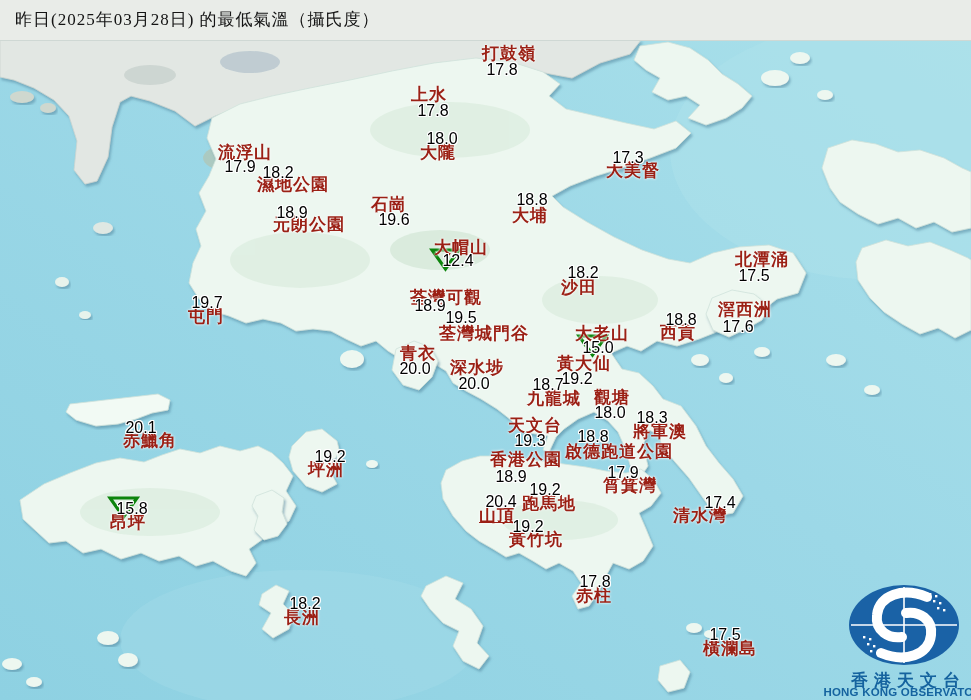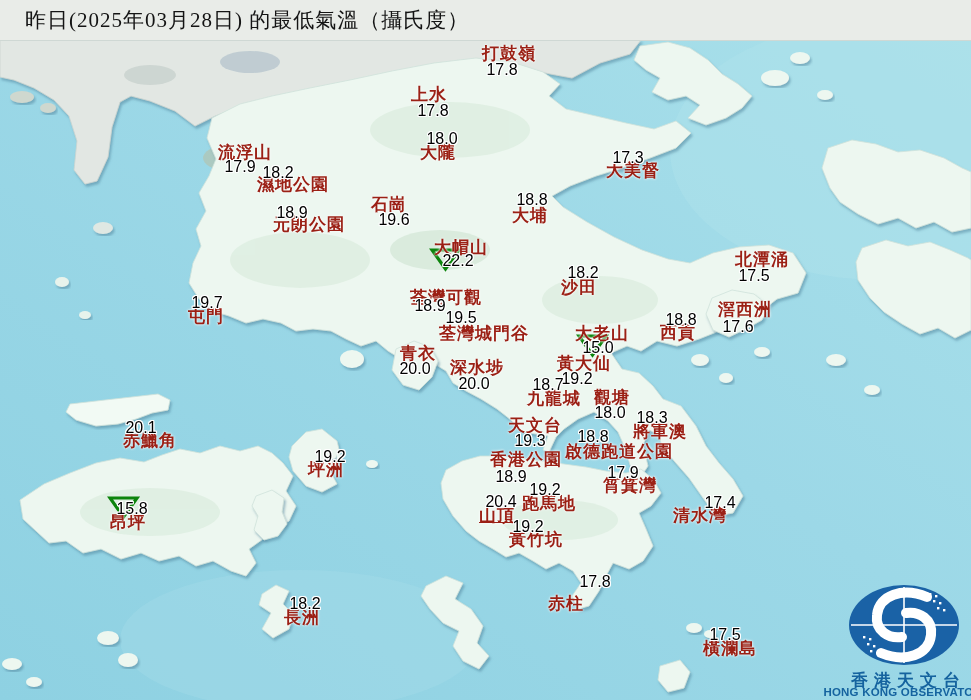--- a/index.html
+++ b/index.html
@@ -1,22 +1,22 @@
 <!DOCTYPE html>
 <html><head>
 <meta charset="utf-8">
 <style>
   html,body{margin:0;padding:0;background:#666;}
   .screen{position:relative;width:971px;height:700px;overflow:hidden;background:#9ad5e5;
           font-family:"Liberation Sans","DejaVu Sans",sans-serif;}
   .map-svg{position:absolute;left:0;top:0;}
   .title-bar{position:absolute;top:0;left:0;width:971px;height:40px;background:#e9ece8;
              border-bottom:1px solid rgba(160,180,175,.35);z-index:5;}
-  .title-text{font-family:"Liberation Serif","DejaVu Serif",serif;font-size:21px;font-weight:500;
-              color:#141414;line-height:40px;padding-left:25px;letter-spacing:1px;white-space:nowrap;}
+  .title-text{font-family:"Liberation Serif","DejaVu Serif",serif;font-size:17px;font-weight:500;
+              color:#141414;line-height:40px;padding-left:15px;letter-spacing:1px;white-space:nowrap;}
   .stations{position:absolute;left:0;top:0;width:852px;height:700px;z-index:4;}
   .st-name{position:absolute;transform:translateX(-50%);
            font-family:"Liberation Serif","DejaVu Serif",serif;font-size:17px;font-weight:600;
            color:#9b2015;letter-spacing:1px;white-space:nowrap;line-height:1.0;
            text-shadow:0 0 3px rgba(255,255,255,.95),0 0 2px rgba(255,255,255,.8);}
   .st-val{position:absolute;transform:translateX(-50%);
           font-family:"Liberation Sans","DejaVu Sans",sans-serif;font-size:16px;font-weight:500;
           color:#000;white-space:nowrap;line-height:1.0;
           text-shadow:-1px 0 #fff,1px 0 #fff,0 -1px #fff,0 1px #fff,1px 1px #fff,-1px -1px #fff,1px -1px #fff,-1px 1px #fff;}
   .min-marker{position:absolute;}
@@ -153,21 +153,21 @@
       <div class="st-name" style="left: 309px; top: 216px;">元朗公園</div>
       <div class="st-val" style="left: 292px; top: 205px;">18.9</div>
       <div class="st-name" style="left: 389px; top: 196px;">石崗</div>
       <div class="st-val" style="left: 394px; top: 212px;">19.6</div>
       <div class="st-name" style="left: 530px; top: 207px;">大埔</div>
       <div class="st-val" style="left: 532px; top: 192px;">18.8</div>
       <div class="min-marker" style="left: 429px; top: 247px;"><svg width="34" height="26" viewBox="0 0 34 26">
           <polygon points="3,3 30,3 16.5,22" fill="none" stroke="#0c840c" stroke-width="3.2"></polygon>
         </svg></div>
       <div class="st-name" style="left: 461px; top: 239px;">大帽山</div>
-      <div class="st-val" style="left: 458px; top: 253px;">22.2</div>
+      <div class="st-val" style="left: 458px; top: 253px;">12.4</div>
       <div class="st-name" style="left: 579px; top: 279px;">沙田</div>
       <div class="st-val" style="left: 583px; top: 265px;">18.2</div>
       <div class="st-name" style="left: 762px; top: 251px;">北潭涌</div>
       <div class="st-val" style="left: 754px; top: 268px;">17.5</div>
       <div class="st-name" style="left: 206px; top: 308px;">屯門</div>
       <div class="st-val" style="left: 207px; top: 295px;">19.7</div>
       <div class="st-name" style="left: 446px; top: 289px;">荃灣可觀</div>
       <div class="st-val" style="left: 430px; top: 298px;">18.9</div>
       <div class="st-name" style="left: 484px; top: 325px;">荃灣城門谷</div>
       <div class="st-val" style="left: 461px; top: 310px;">19.5</div>
@@ -199,21 +199,21 @@
       <div class="st-name" style="left: 526px; top: 451px;">香港公園</div>
       <div class="st-val" style="left: 511px; top: 469px;">18.9</div>
       <div class="st-name" style="left: 630px; top: 477px;">筲箕灣</div>
       <div class="st-val" style="left: 623px; top: 465px;">17.9</div>
       <div class="st-name" style="left: 549px; top: 495px;">跑馬地</div>
       <div class="st-val" style="left: 545px; top: 482px;">19.2</div>
       <div class="st-name" style="left: 497px; top: 507px; text-decoration: underline;">山頂</div>
       <div class="st-val" style="left: 501px; top: 494px;">20.4</div>
       <div class="st-name" style="left: 536px; top: 531px;">黃竹坑</div>
       <div class="st-val" style="left: 528px; top: 519px;">19.2</div>
-      <div class="st-name" style="left: 566px; top: 587px; margin-top: 8px;">赤柱</div>
+      <div class="st-name" style="left: 594px; top: 587px;">赤柱</div>
       <div class="st-val" style="left: 595px; top: 574px;">17.8</div>
       <div class="st-name" style="left: 700px; top: 507px;">清水灣</div>
       <div class="st-val" style="left: 720px; top: 495px;">17.4</div>
       <div class="st-name" style="left: 150px; top: 432px;">赤鱲角</div>
       <div class="st-val" style="left: 141px; top: 420px;">20.1</div>
       <div class="st-name" style="left: 326px; top: 461px; text-align: right;">坪洲</div>
       <div class="st-val" style="left: 330px; top: 449px;">19.2</div>
       <div class="min-marker" style="left: 107px; top: 495px;"><svg width="34" height="26" viewBox="0 0 34 26">
           <polygon points="3,3 30,3 16.5,22" fill="none" stroke="#0c840c" stroke-width="3.2"></polygon>
         </svg></div>

